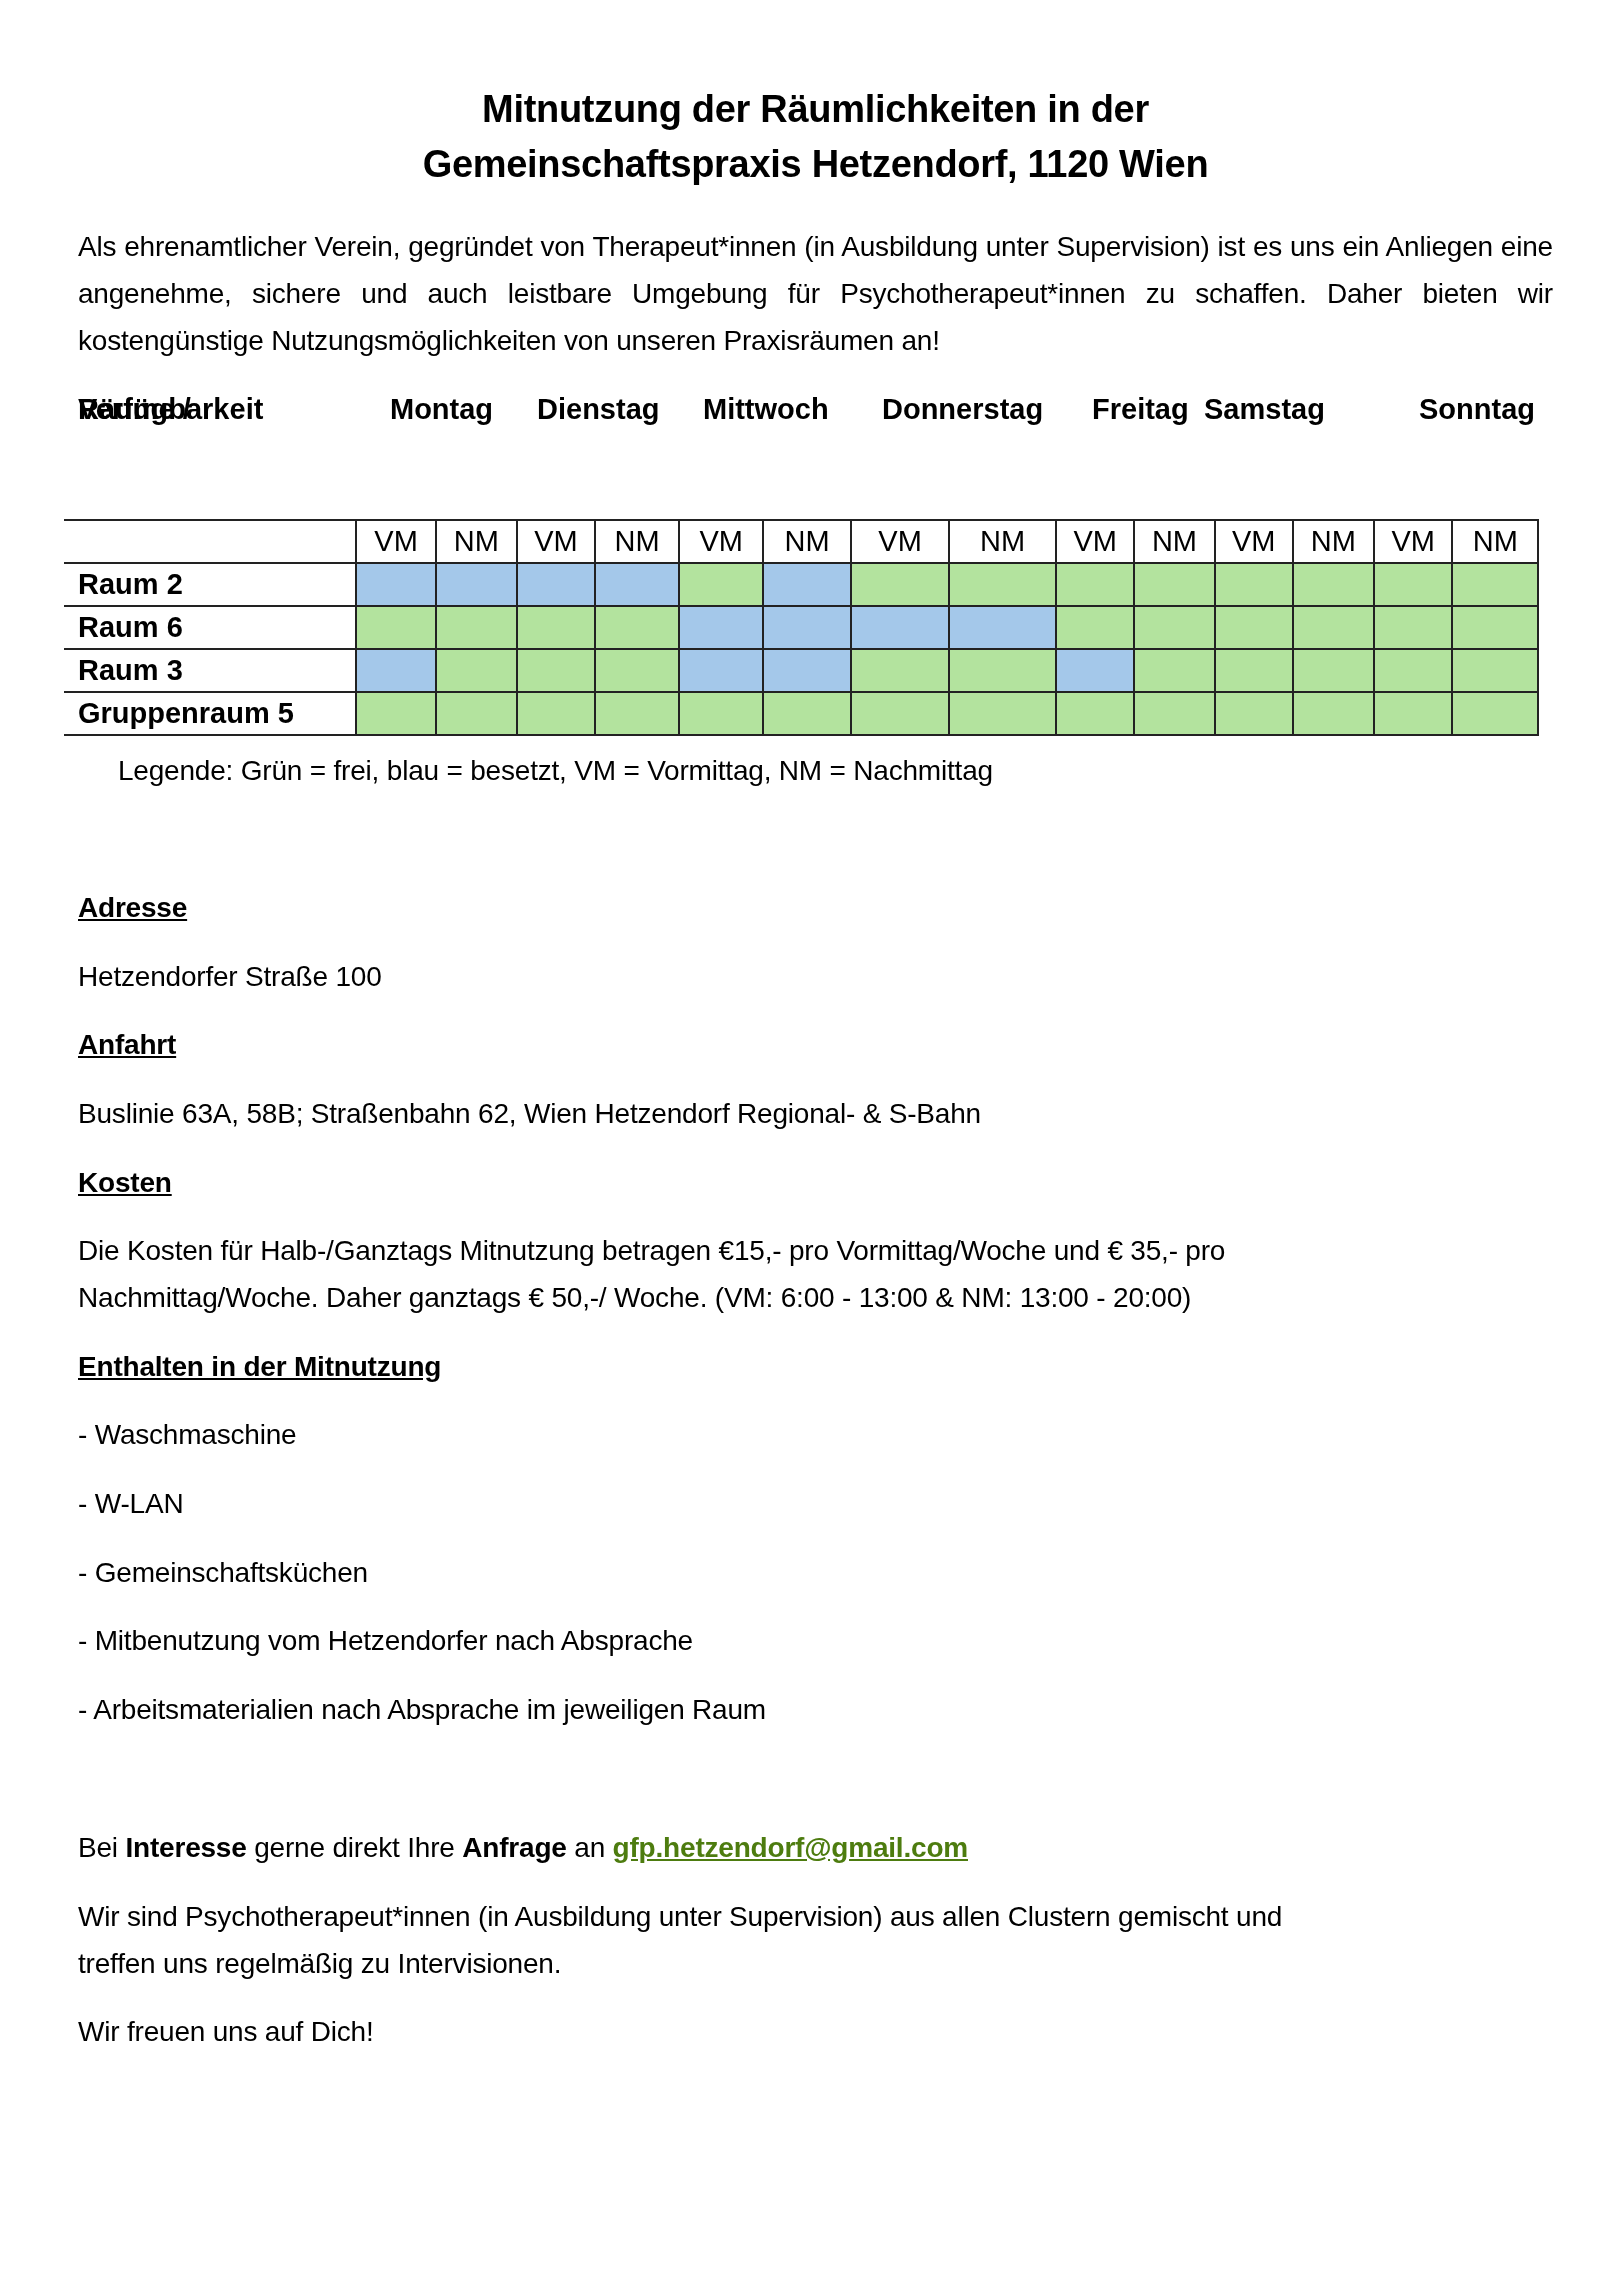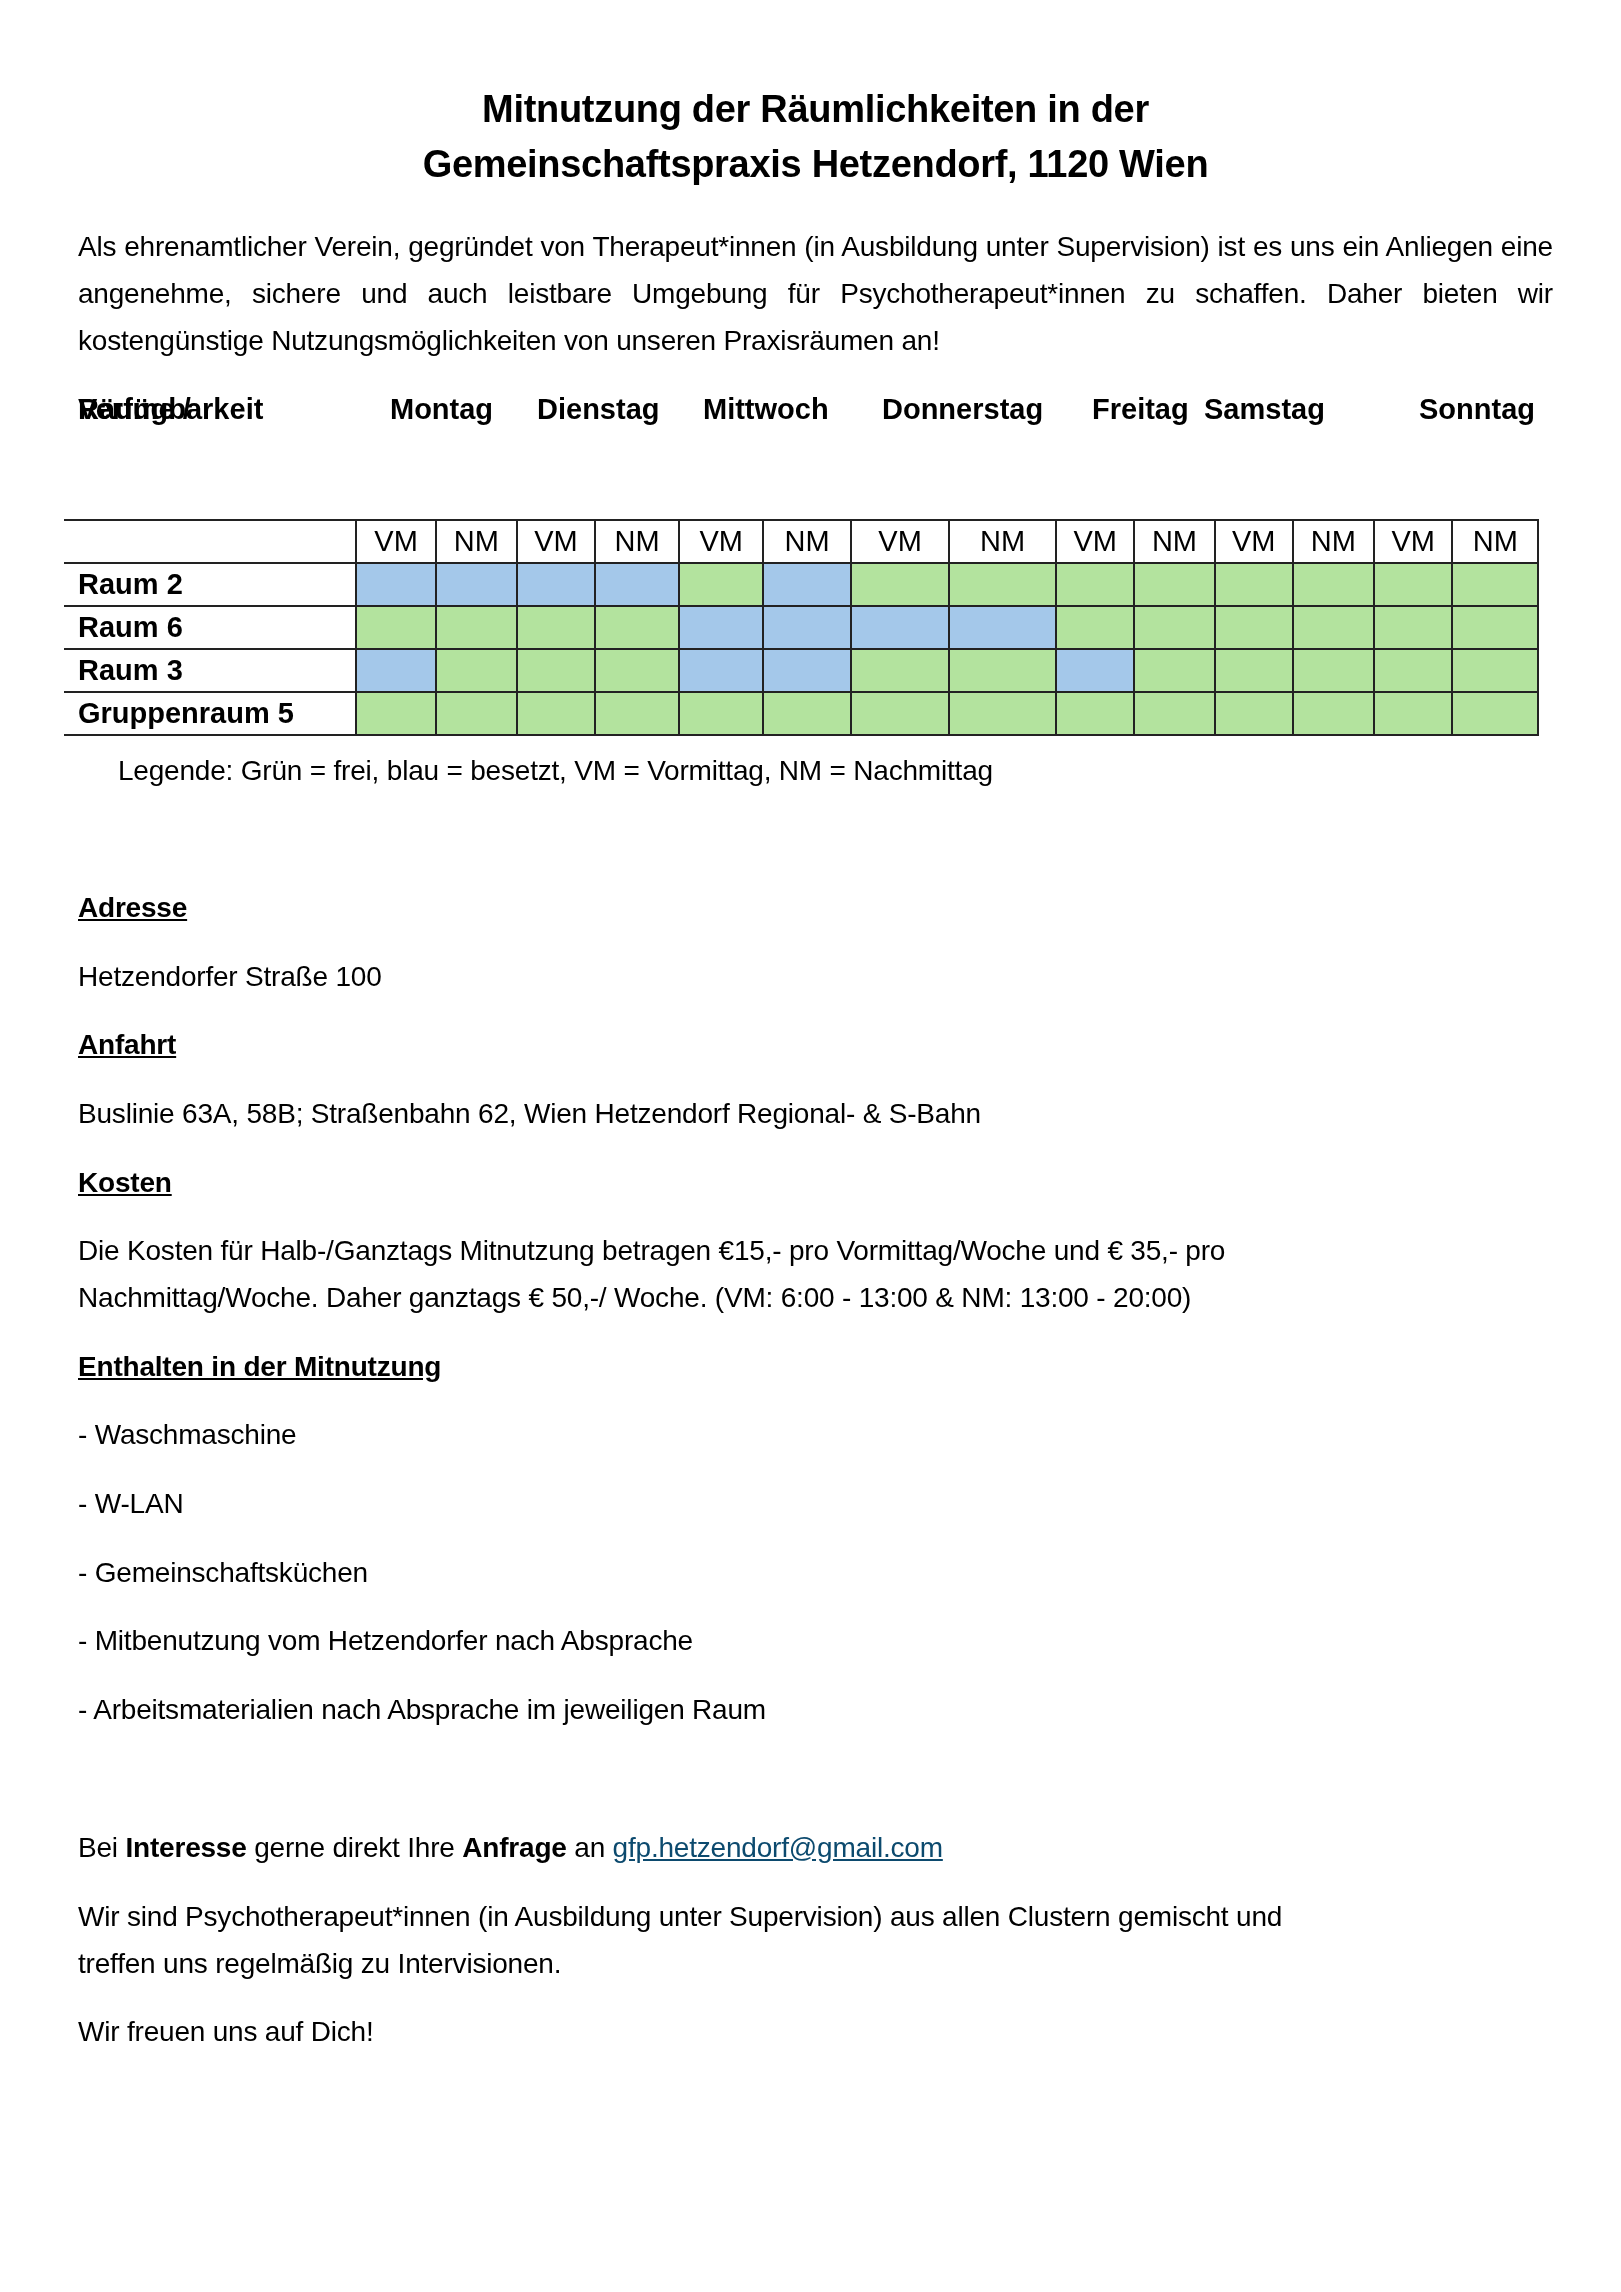--- a/index.html
+++ b/index.html
@@ -20,21 +20,21 @@
                   line-height: 41px; }
   table.grid tr.hdr td { background: #ffffff; }
   table.grid td.rlabel { border-left: none; text-align: left; font-weight: bold; padding-left: 13.7px;
                          width: 282px; }
   table.grid tr.hdr td.rlabel { border-top: 2px solid #222; }
   .free { background: #b3e39e; }
   .busy { background: #a4c8ea; }
   .legend { position: absolute; left: 0; top: 748px; font-size: 28px; line-height: 45px; letter-spacing: -0.2px; margin-left: 40px; }
   .sec { position: absolute; left: 0; font-size: 28px; line-height: 45px; letter-spacing: -0.2px; white-space: nowrap; text-align: right; }
   .sec.h { font-weight: bold; text-decoration: underline; }
-  a.mail { color: #0c4a6e; text-decoration: underline; }
+  a.mail { color: #4d7c0f; text-decoration: underline; font-weight: bold; }
 </style>
 </head>
 <body>
 
 <div class="page">
   <h1>
     <span>Mitnutzung der Räumlichkeiten in der</span><br>
     <span>Gemeinschaftspraxis Hetzendorf, 1120 Wien</span>
   </h1>
 

